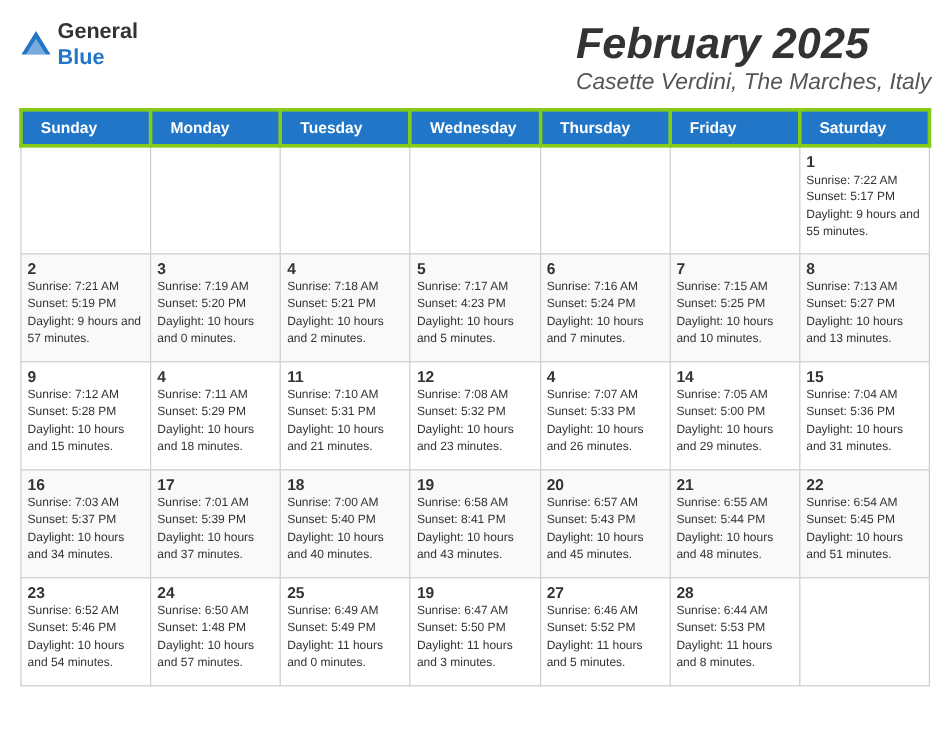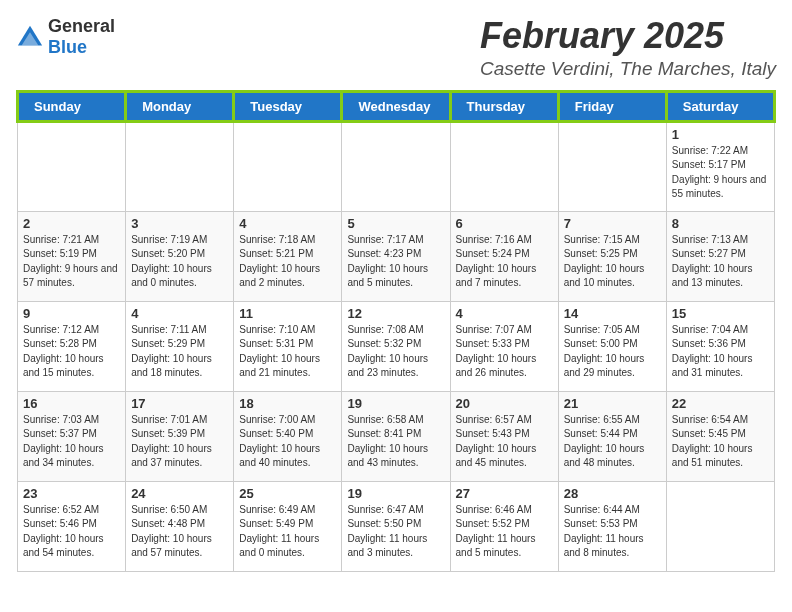--- a/index.html
+++ b/index.html
@@ -274,21 +274,21 @@
       <tr>
         <td>
           <span class="day-num">23</span>
           <div class="day-info">Sunrise: 6:52 AM
 Sunset: 5:46 PM
 Daylight: 10 hours and 54 minutes.</div>
         </td>
         <td>
           <span class="day-num">24</span>
           <div class="day-info">Sunrise: 6:50 AM
-Sunset: 4:48 PM
+Sunset: 1:48 PM
 Daylight: 10 hours and 57 minutes.</div>
         </td>
         <td>
           <span class="day-num">25</span>
           <div class="day-info">Sunrise: 6:49 AM
 Sunset: 5:49 PM
 Daylight: 11 hours and 0 minutes.</div>
         </td>
         <td>
           <span class="day-num">19</span>

